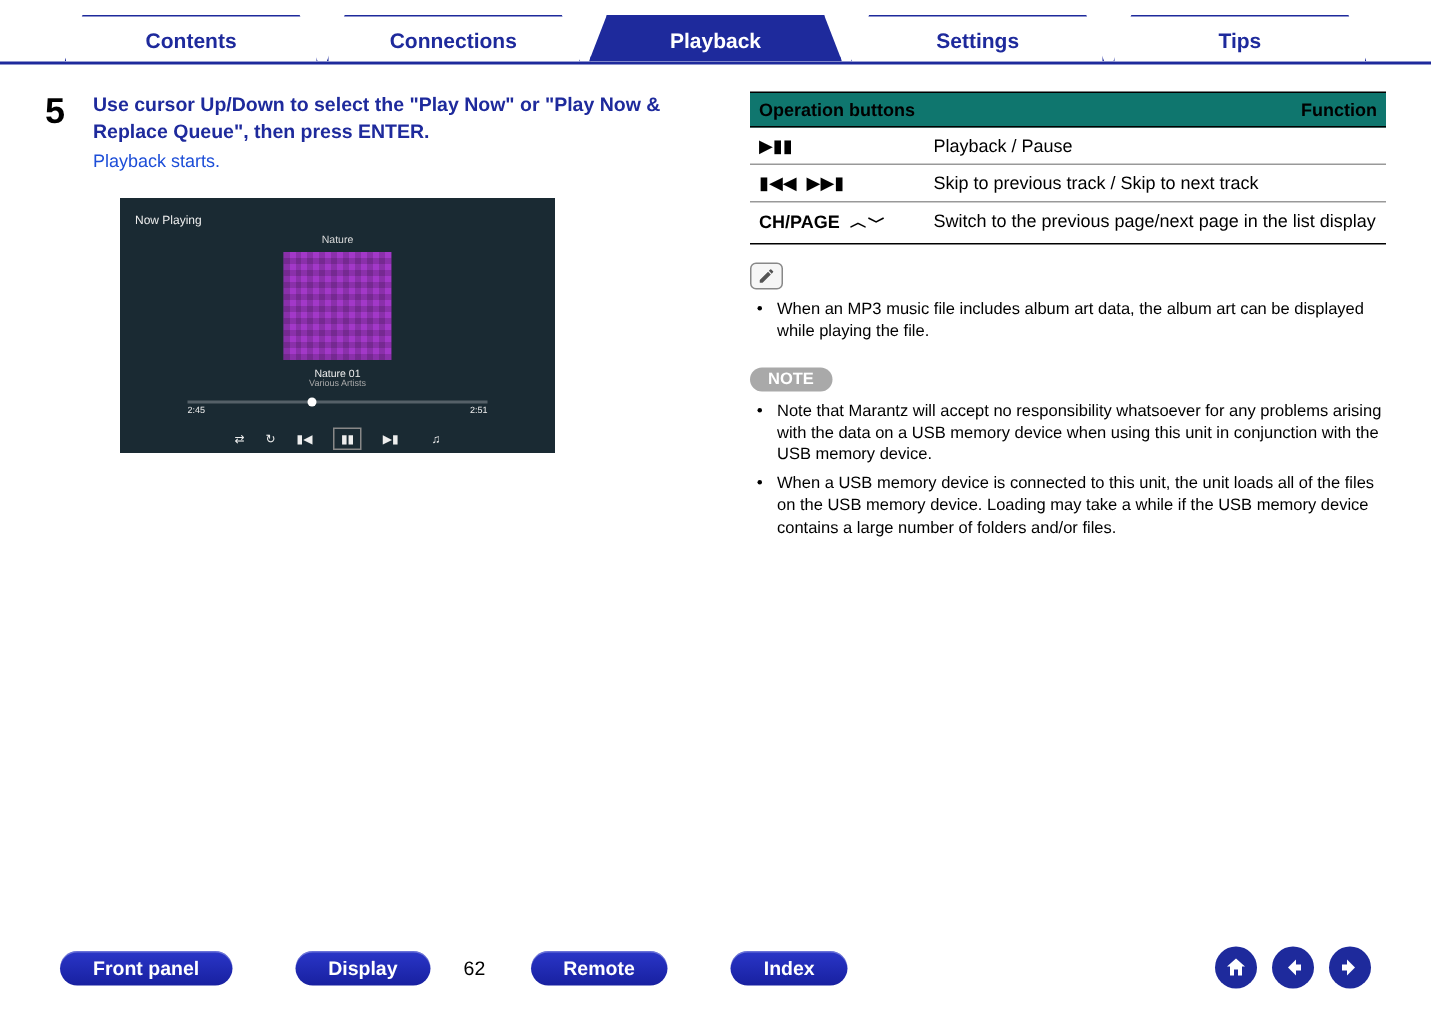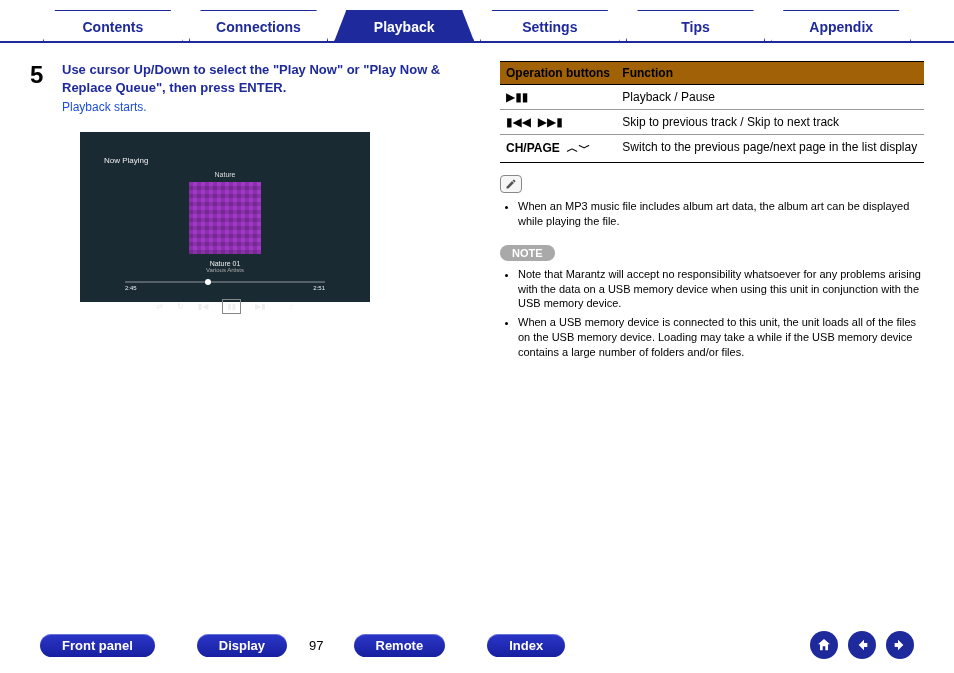--- a/index.html
+++ b/index.html
@@ -61,21 +61,21 @@
     font-size: 12px; color: #1d4ed8; margin-top: 4px;
   }
   
   .screenshot {
     width: 290px; height: 170px;
     margin: 18px 0 0 50px;
     background: #1a2a33;
     color: #eee;
     font-size: 7px;
     position: relative;
-    padding: 24px;
+    padding: 10px;
   }
   .np-title { font-size: 8px; margin-bottom: 6px; }
   .np-center { text-align: center; }
   .np-label { font-size: 7px; color: #ddd; margin-bottom: 4px; }
   .album {
     width: 72px; height: 72px;
     margin: 0 auto;
     background:
       repeating-linear-gradient(0deg, rgba(0,0,0,.15) 0 4px, transparent 4px 8px),
       repeating-linear-gradient(90deg, rgba(0,0,0,.15) 0 4px, transparent 4px 8px),
@@ -88,24 +88,24 @@
   }
   .progress::before {
     content:""; position:absolute; left:40%; top:-2px; width:6px; height:6px; border-radius:50%; background:#fff;
   }
   .time-row { display:flex; justify-content:space-between; width:200px; margin:2px auto 0; font-size:6px; }
   .ctrl-row { display:flex; gap:14px; justify-content:center; margin-top:8px; font-size:8px; align-items:center;}
   .pause-box { border:1px solid #888; padding:2px 4px; }
   
   table.op { width:100%; border-collapse: collapse; font-size:12px; }
   table.op th {
-    background:#a16207; font-weight:bold; text-align:left;
+    background:#0f766e; font-weight:bold; text-align:left;
     padding:4px 6px; border-top:1px solid #000; border-bottom:1px solid #000;
   }
-  table.op th.func { text-align:left; }
+  table.op th.func { text-align:right; }
   table.op td {
     padding:5px 6px; border-bottom:1px solid #999;
     vertical-align: top;
   }
   table.op tr:last-child td { border-bottom:1px solid #000; }
   .bold { font-weight:bold; }
   .pencil-badge {
     display:inline-flex; margin-top:12px;
     width:22px; height:18px; border:1px solid #888; border-radius:4px;
     align-items:center; justify-content:center; background:#f6f6f6;
@@ -143,21 +143,20 @@
 </style>
 </head>
 <body>
 
 <div class="tabbar">
   <div class="tab"><span>Contents</span></div>
   <div class="tab"><span>Connections</span></div>
   <div class="tab active"><span>Playback</span></div>
   <div class="tab"><span>Settings</span></div>
   <div class="tab"><span>Tips</span></div>
-  <div class="tab"><span>Appendix</span></div>
 </div>
 
 <div class="content">
 
   <div class="left-col">
     <div class="step-row">
       <div class="step-num">5</div>
       <div>
         <div class="step-head">Use cursor Up/Down to select the "Play Now" or "Play Now &amp; Replace Queue", then press ENTER.</div>
         <div class="step-sub">Playback starts.</div>
@@ -231,21 +230,21 @@
     <ul class="note-list">
       <li>Note that Marantz will accept no responsibility whatsoever for any problems arising with the data on a USB memory device when using this unit in conjunction with the USB memory device.</li>
       <li>When a USB memory device is connected to this unit, the unit loads all of the files on the USB memory device. Loading may take a while if the USB memory device contains a large number of folders and/or files.</li>
     </ul>
   </div>
 </div>
 
 <div class="bottom">
   <div class="pill"><span>Front panel</span></div>
   <div class="pill"><span>Display</span></div>
-  <span class="page-num">97</span>
+  <span class="page-num">62</span>
   <div class="pill"><span>Remote</span></div>
   <div class="pill" style="margin-right:0;"><span>Index</span></div>
 
   <div class="nav-icons">
     <div class="circ">
       <svg viewBox="0 0 24 24">
           <path d="M12 3l9 8h-3v9h-4v-6H10v6H6v-9H3z"></path>
         </svg>
     </div>
     <div class="circ">

